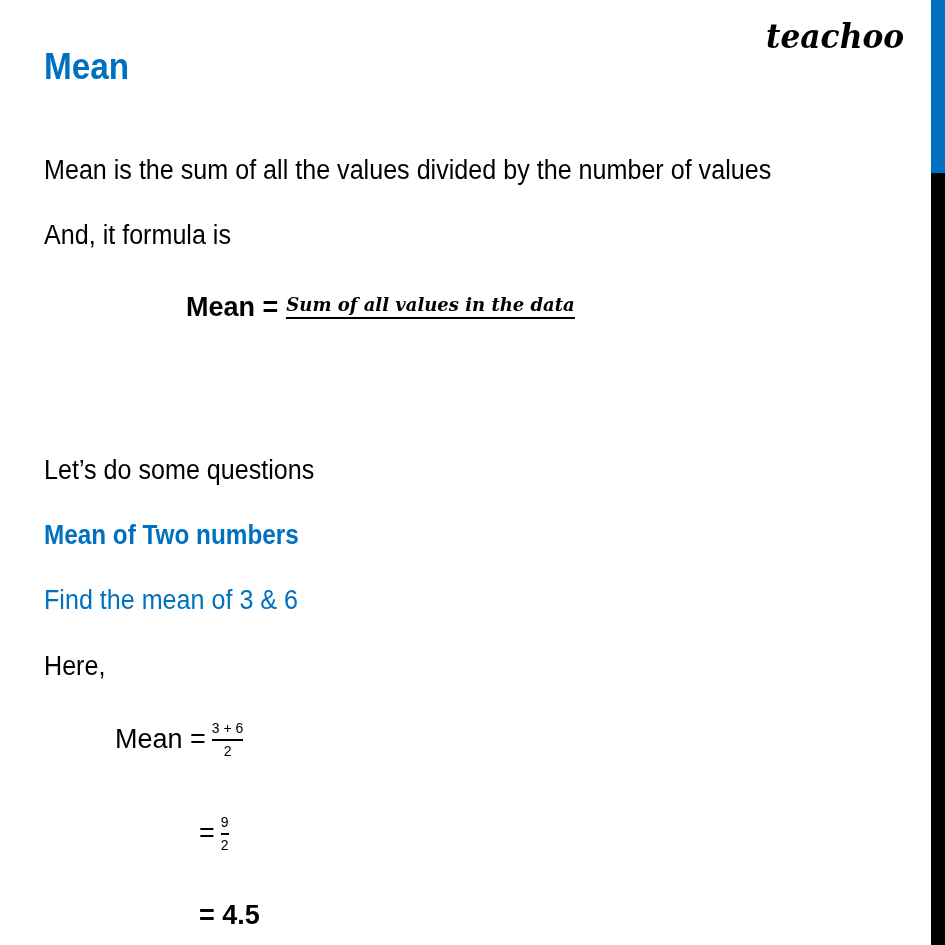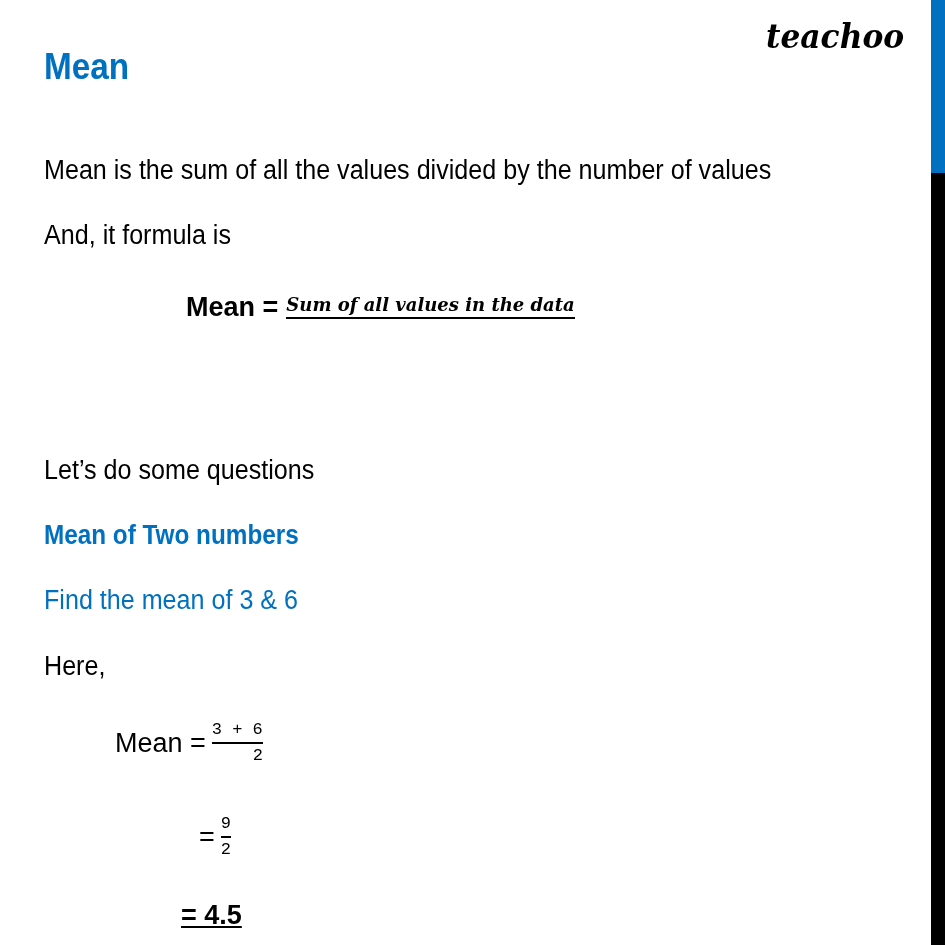--- a/index.html
+++ b/index.html
@@ -23,27 +23,27 @@
     .text {
       position: absolute; left: 44px; font-size: 27px; color: #000;
       white-space: nowrap; transform-origin: left top;
     }
     .blue { color: #0070c0; }
     .bold { font-weight: bold; }
     .formula {
       position: absolute; left: 186px; top: 292px; display: flex; align-items: center;
     }
     .formula .lhs { font-size: 27px; font-weight: bold; margin-right: 8px; }
-    .frac { display: inline-flex; flex-direction: column; align-items: flex-end; }
+    .frac { display: inline-flex; flex-direction: column; align-items: center; }
     .frac .num, .frac .den { white-space: nowrap; line-height: 1.2; }
     .frac .bar { align-self: stretch; height: 2px; background: #000; margin: 2px 0; }
     .big-frac .num, .big-frac .den {
       font-family: "DejaVu Serif", serif; font-style: italic; font-weight: bold; font-size: 18px;
     }
-    .small-frac .num, .small-frac .den { font-family: Liberation Mono, monospace; font-size: 17px; }
+    .small-frac .num, .small-frac .den { font-family: Liberation Sans, sans-serif; font-size: 14px; }
     .step { position: absolute; display: flex; align-items: center; font-size: 27px; }
     .step .eq { margin-right: 6px; }
   </style>
 </head>
 <body>
 
 <div class="side-bar-blue"></div>
 <div class="side-bar-black"></div>
 
 <div class="logo">teachoo</div>
@@ -81,13 +81,13 @@
 
 <div class="step" style="left:199px; top:814px;">
   <span class="eq">=</span>
   <span class="frac small-frac">
     <span class="num">9</span>
     <span class="bar"></span>
     <span class="den">2</span>
   </span>
 </div>
 
-<div class="text bold" style="left:181px; top:900px;text-decoration:underline;">= 4.5</div>
+<div class="text bold" style="left:199px; top:900px;">= 4.5</div>
 
 </body></html>

